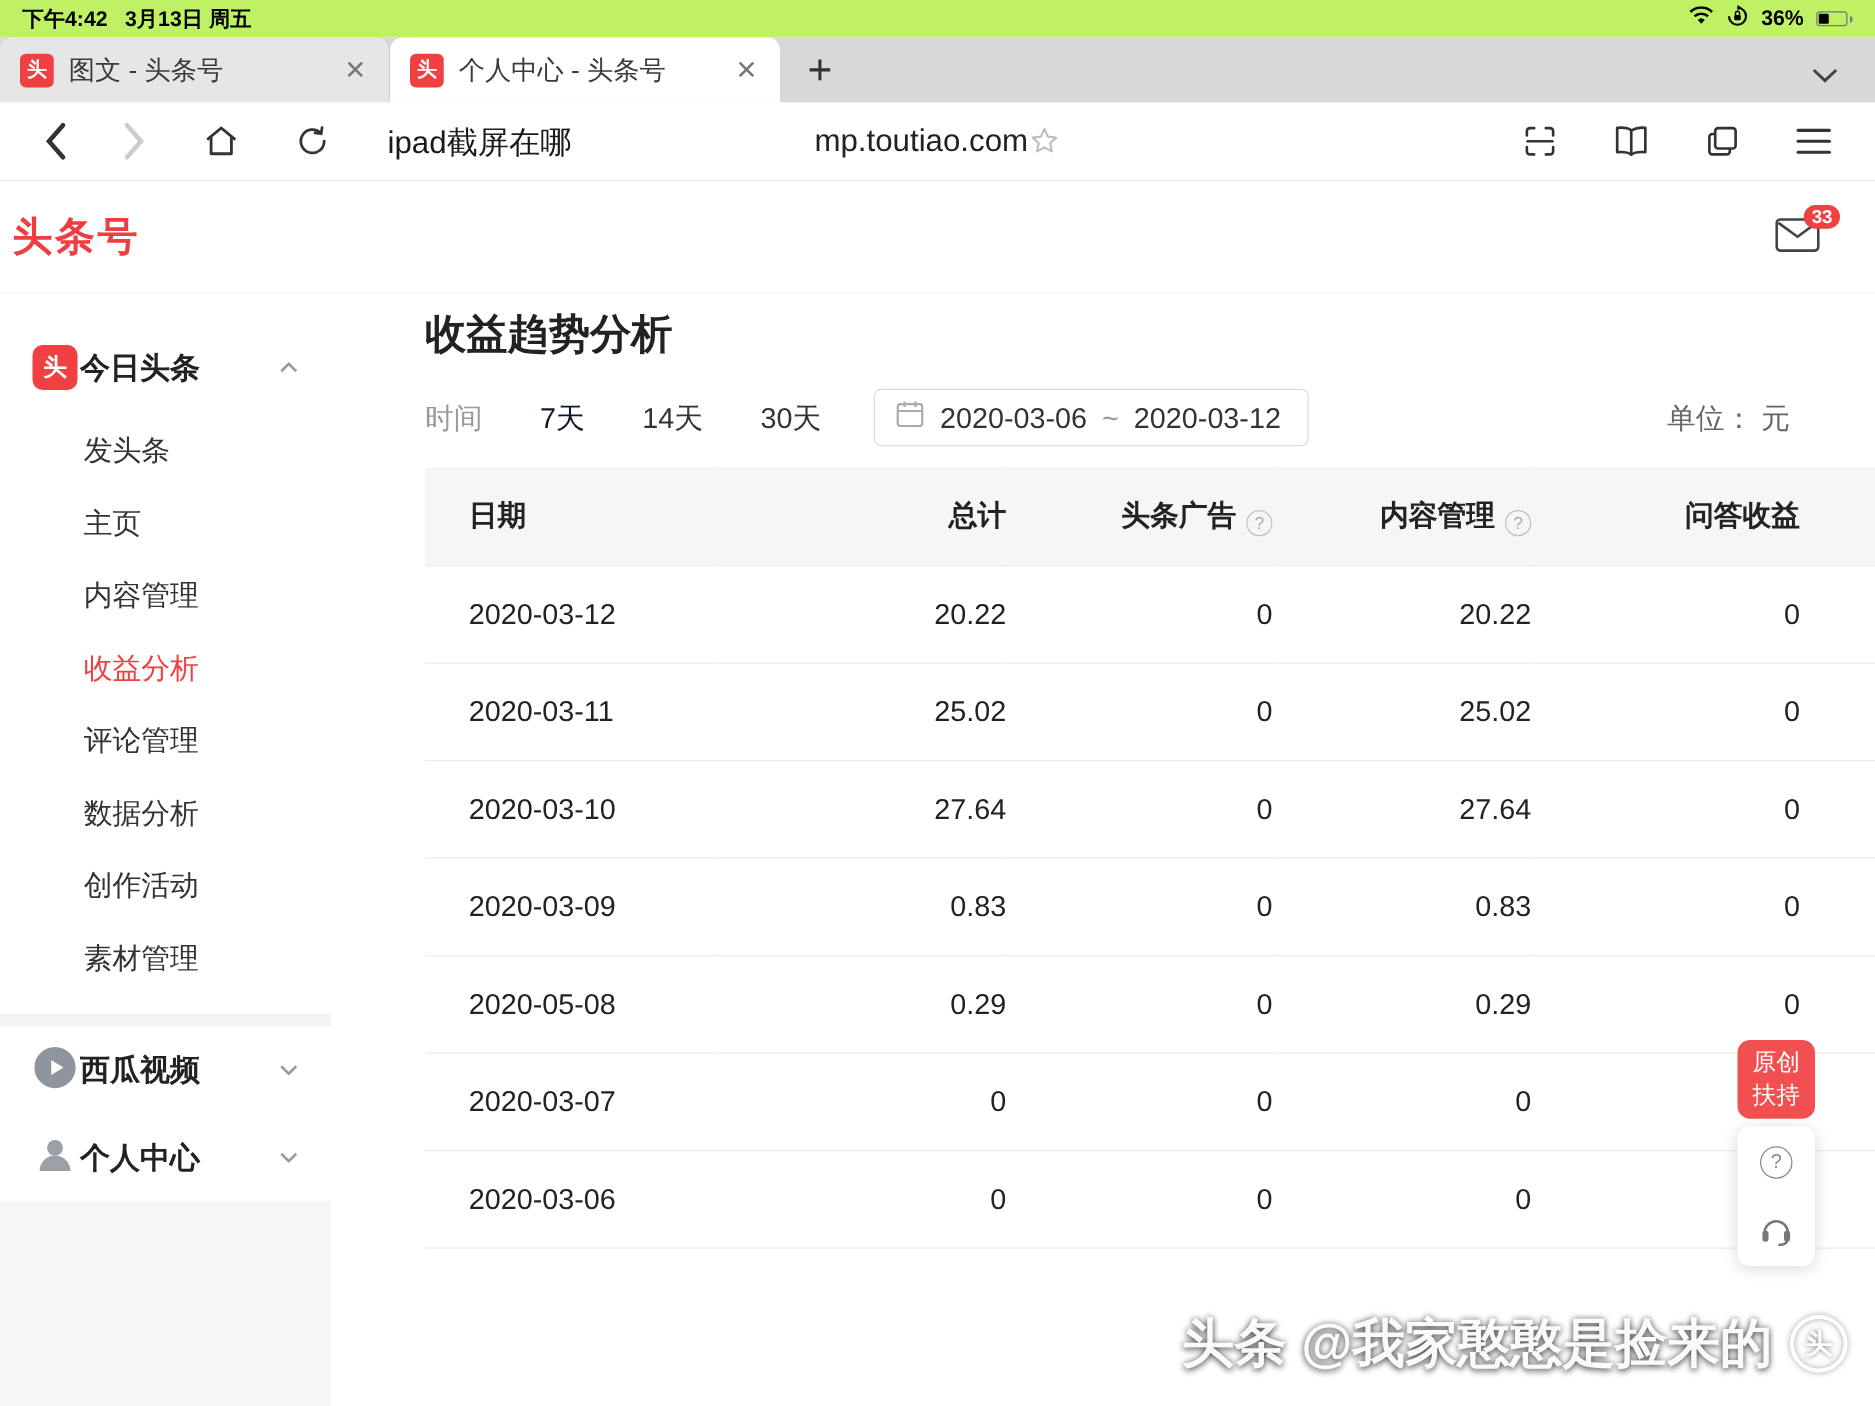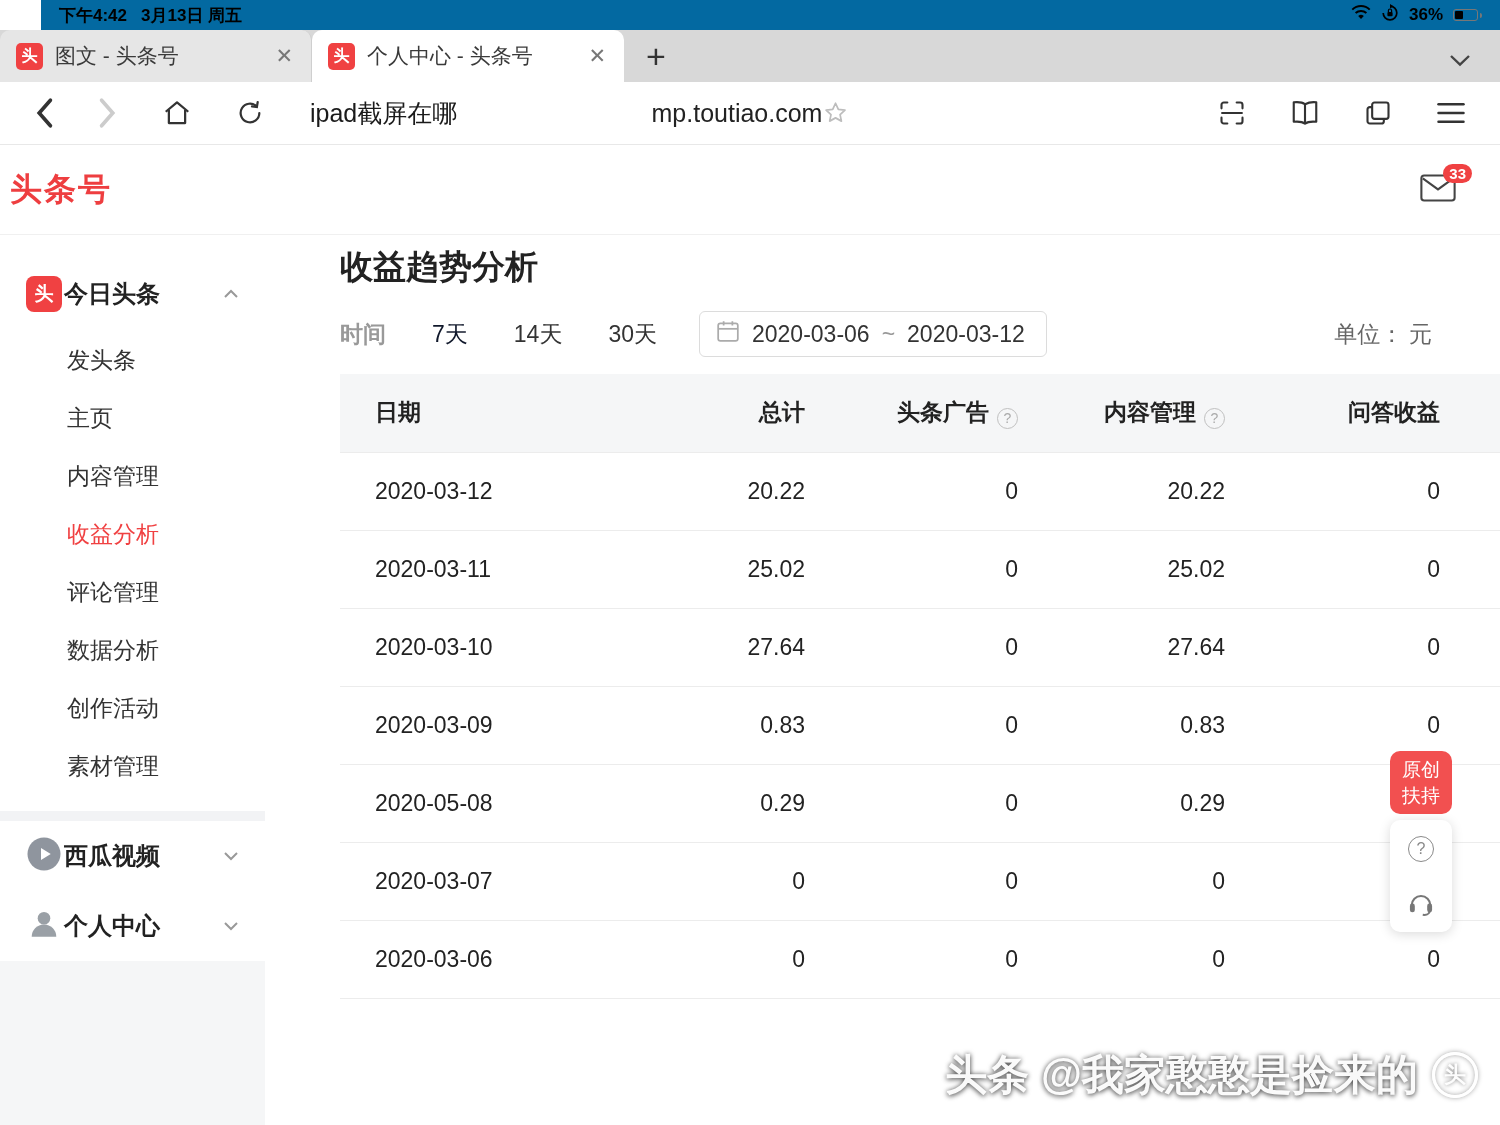--- a/index.html
+++ b/index.html
@@ -2,22 +2,22 @@
 <html><head>
 <meta charset="utf-8">
 <style>
   * { margin:0; padding:0; box-sizing:border-box; }
   html,body { background:#888; }
   body { font-family:"Liberation Sans", sans-serif; }
   .screen{ position:relative; width:1500px; height:1125px; margin:0 auto;
     background:#fff; overflow:hidden; color:#222; }
 
   
-  .status-bar{ height:30px; background:#0369a1; display:flex; align-items:center;
-    padding:0 18px; font-size:17px; font-weight:bold; color:#000;margin-left:41px; }
+  .status-bar{ height:30px; background:#bef264; display:flex; align-items:center;
+    padding:0 18px; font-size:17px; font-weight:bold; color:#000; }
   .status-left{ display:flex; gap:14px; }
   .status-right{ margin-left:auto; display:flex; align-items:center; gap:10px; }
   .battery{ width:25px; height:12px; border:1px solid #777; border-radius:3px; padding:1px; }
   .battery-level{ display:block; height:100%; width:36%; background:#000; border-radius:1px; }
   .battery-nub{ width:2px; height:5px; background:#777; border-radius:0 2px 2px 0; margin-left:-8px; }
 
   
   .tab-bar{ height:52px; background:#d8d8d8; display:flex; align-items:flex-end; position:relative; }
   .tab{ width:312px; height:52px; display:flex; align-items:center; gap:12px;
     padding:0 16px; border-radius:10px 10px 0 0; font-size:21px; color:#3a3a3a; }
@@ -65,42 +65,42 @@
   .side-item{ height:58px; line-height:58px; padding-left:67px; font-size:23px; color:#333; cursor:pointer; }
   .side-item.active{ color:#f04142; }
   .side-divider{ height:10px; background:#f2f3f5; }
   .side-row{ display:flex; align-items:center; padding:0 26px; height:70px; background:#fff; cursor:pointer; }
   .side-fill{ flex:1; background:#f5f6f7; }
 
   
   .main{ flex:1; background:#fff; padding:10px 0 0 75px; position:relative; }
   .page-title{ font-size:33px; font-weight:bold; color:#222; }
   .filter-row{ display:flex; align-items:center; margin-top:20px; height:48px; }
-  .filter-label{ font-size:23px; color:#999;font-weight:bold; }
+  .filter-label{ font-size:23px; color:#999; }
   .range{ font-size:23px; color:#333; margin-left:46px; background:none; border:none; cursor:pointer; }
   .range.active{ color:#0f172a; }
   .date-picker{ margin-left:42px; width:348px; height:46px; border:1px solid #dcdcdc; border-radius:6px;
     display:flex; align-items:center; gap:12px; padding:0 16px; font-size:23px; color:#333;
     background:#fff; cursor:pointer; }
-  .unit{ margin-left:auto; margin-right:68px; font-size:23px; color:#666;font-family:Liberation Serif, serif; }
+  .unit{ margin-left:auto; margin-right:68px; font-size:23px; color:#666; }
 
   table.revenue{ width:100%; border-collapse:collapse; margin-top:16px; }
   table.revenue th{ background:#f5f6f7; height:78px; font-size:23px; font-weight:bold;
     color:#222; text-align:right; }
   table.revenue th:first-child, table.revenue td:first-child{ text-align:left; padding-left:35px; }
   table.revenue th:last-child, table.revenue td:last-child{ padding-right:60px; }
   table.revenue td{ height:78px; font-size:23px; color:#222; text-align:right; }
   table.revenue tbody tr{ border-top:1px solid #ececec; }
   table.revenue tbody tr:last-child{ border-bottom:1px solid #ececec; }
   .help-icon{ display:inline-flex; align-items:center; justify-content:center; width:21px; height:21px;
     border:1.5px solid #c0c0c0; border-radius:50%; color:#aaa; font-size:14px; font-weight:normal;
     margin-left:8px; vertical-align:-3px; cursor:pointer; }
 
   
-  .float-widget{ position:absolute; right:48px; top:751px; width:62px; z-index:6; }
+  .float-widget{ position:absolute; right:48px; top:832px; width:62px; z-index:6; }
   .orig-badge{ display:block; width:62px; background:#f25050; color:#fff; border-radius:10px;
     font-size:19px; line-height:1.35; text-align:center; padding:6px 0; border:none; cursor:pointer; }
   .float-card{ margin-top:6px; background:#fff; border-radius:10px;
     box-shadow:0 2px 12px rgba(0,0,0,.15); display:flex; flex-direction:column; align-items:center;
     padding:16px 0; gap:28px; }
   .circle-q{ width:26px; height:26px; border:1.7px solid #8a8a8a; border-radius:50%; color:#8a8a8a;
     font-size:16px; display:flex; align-items:center; justify-content:center; background:none; cursor:pointer; }
   .headset-btn{ background:none; border:none; cursor:pointer; display:flex; }
 
   

